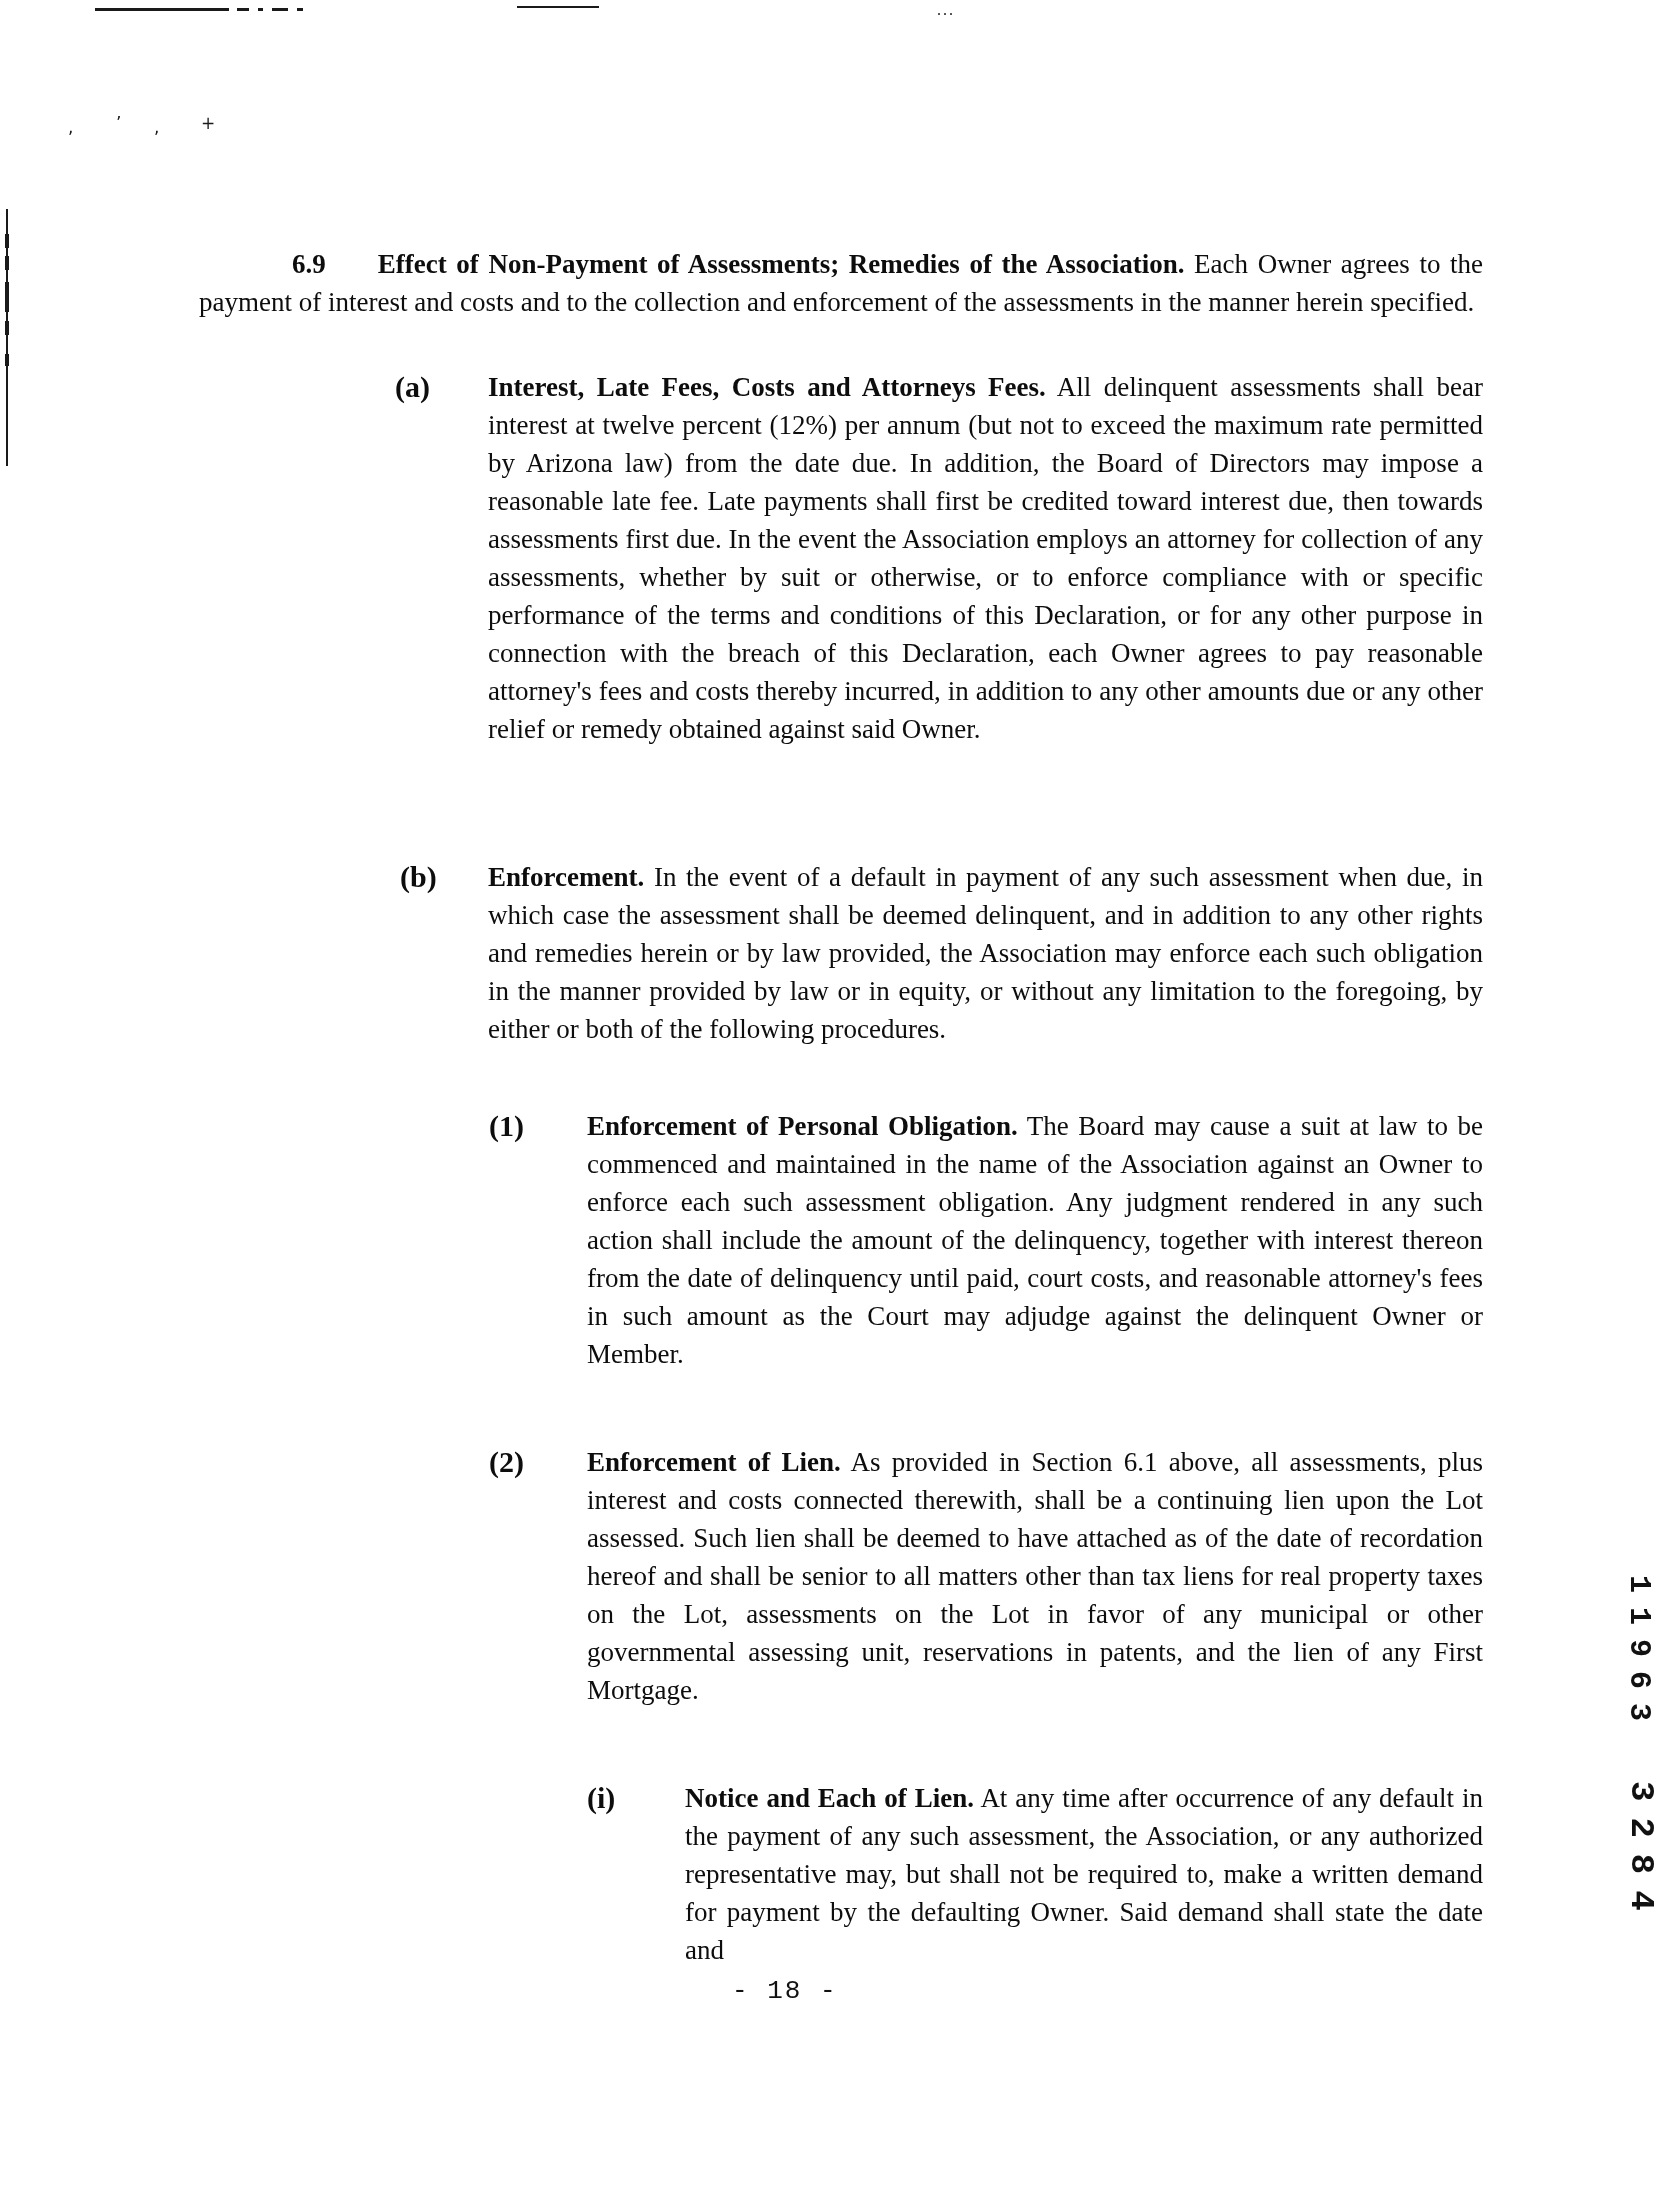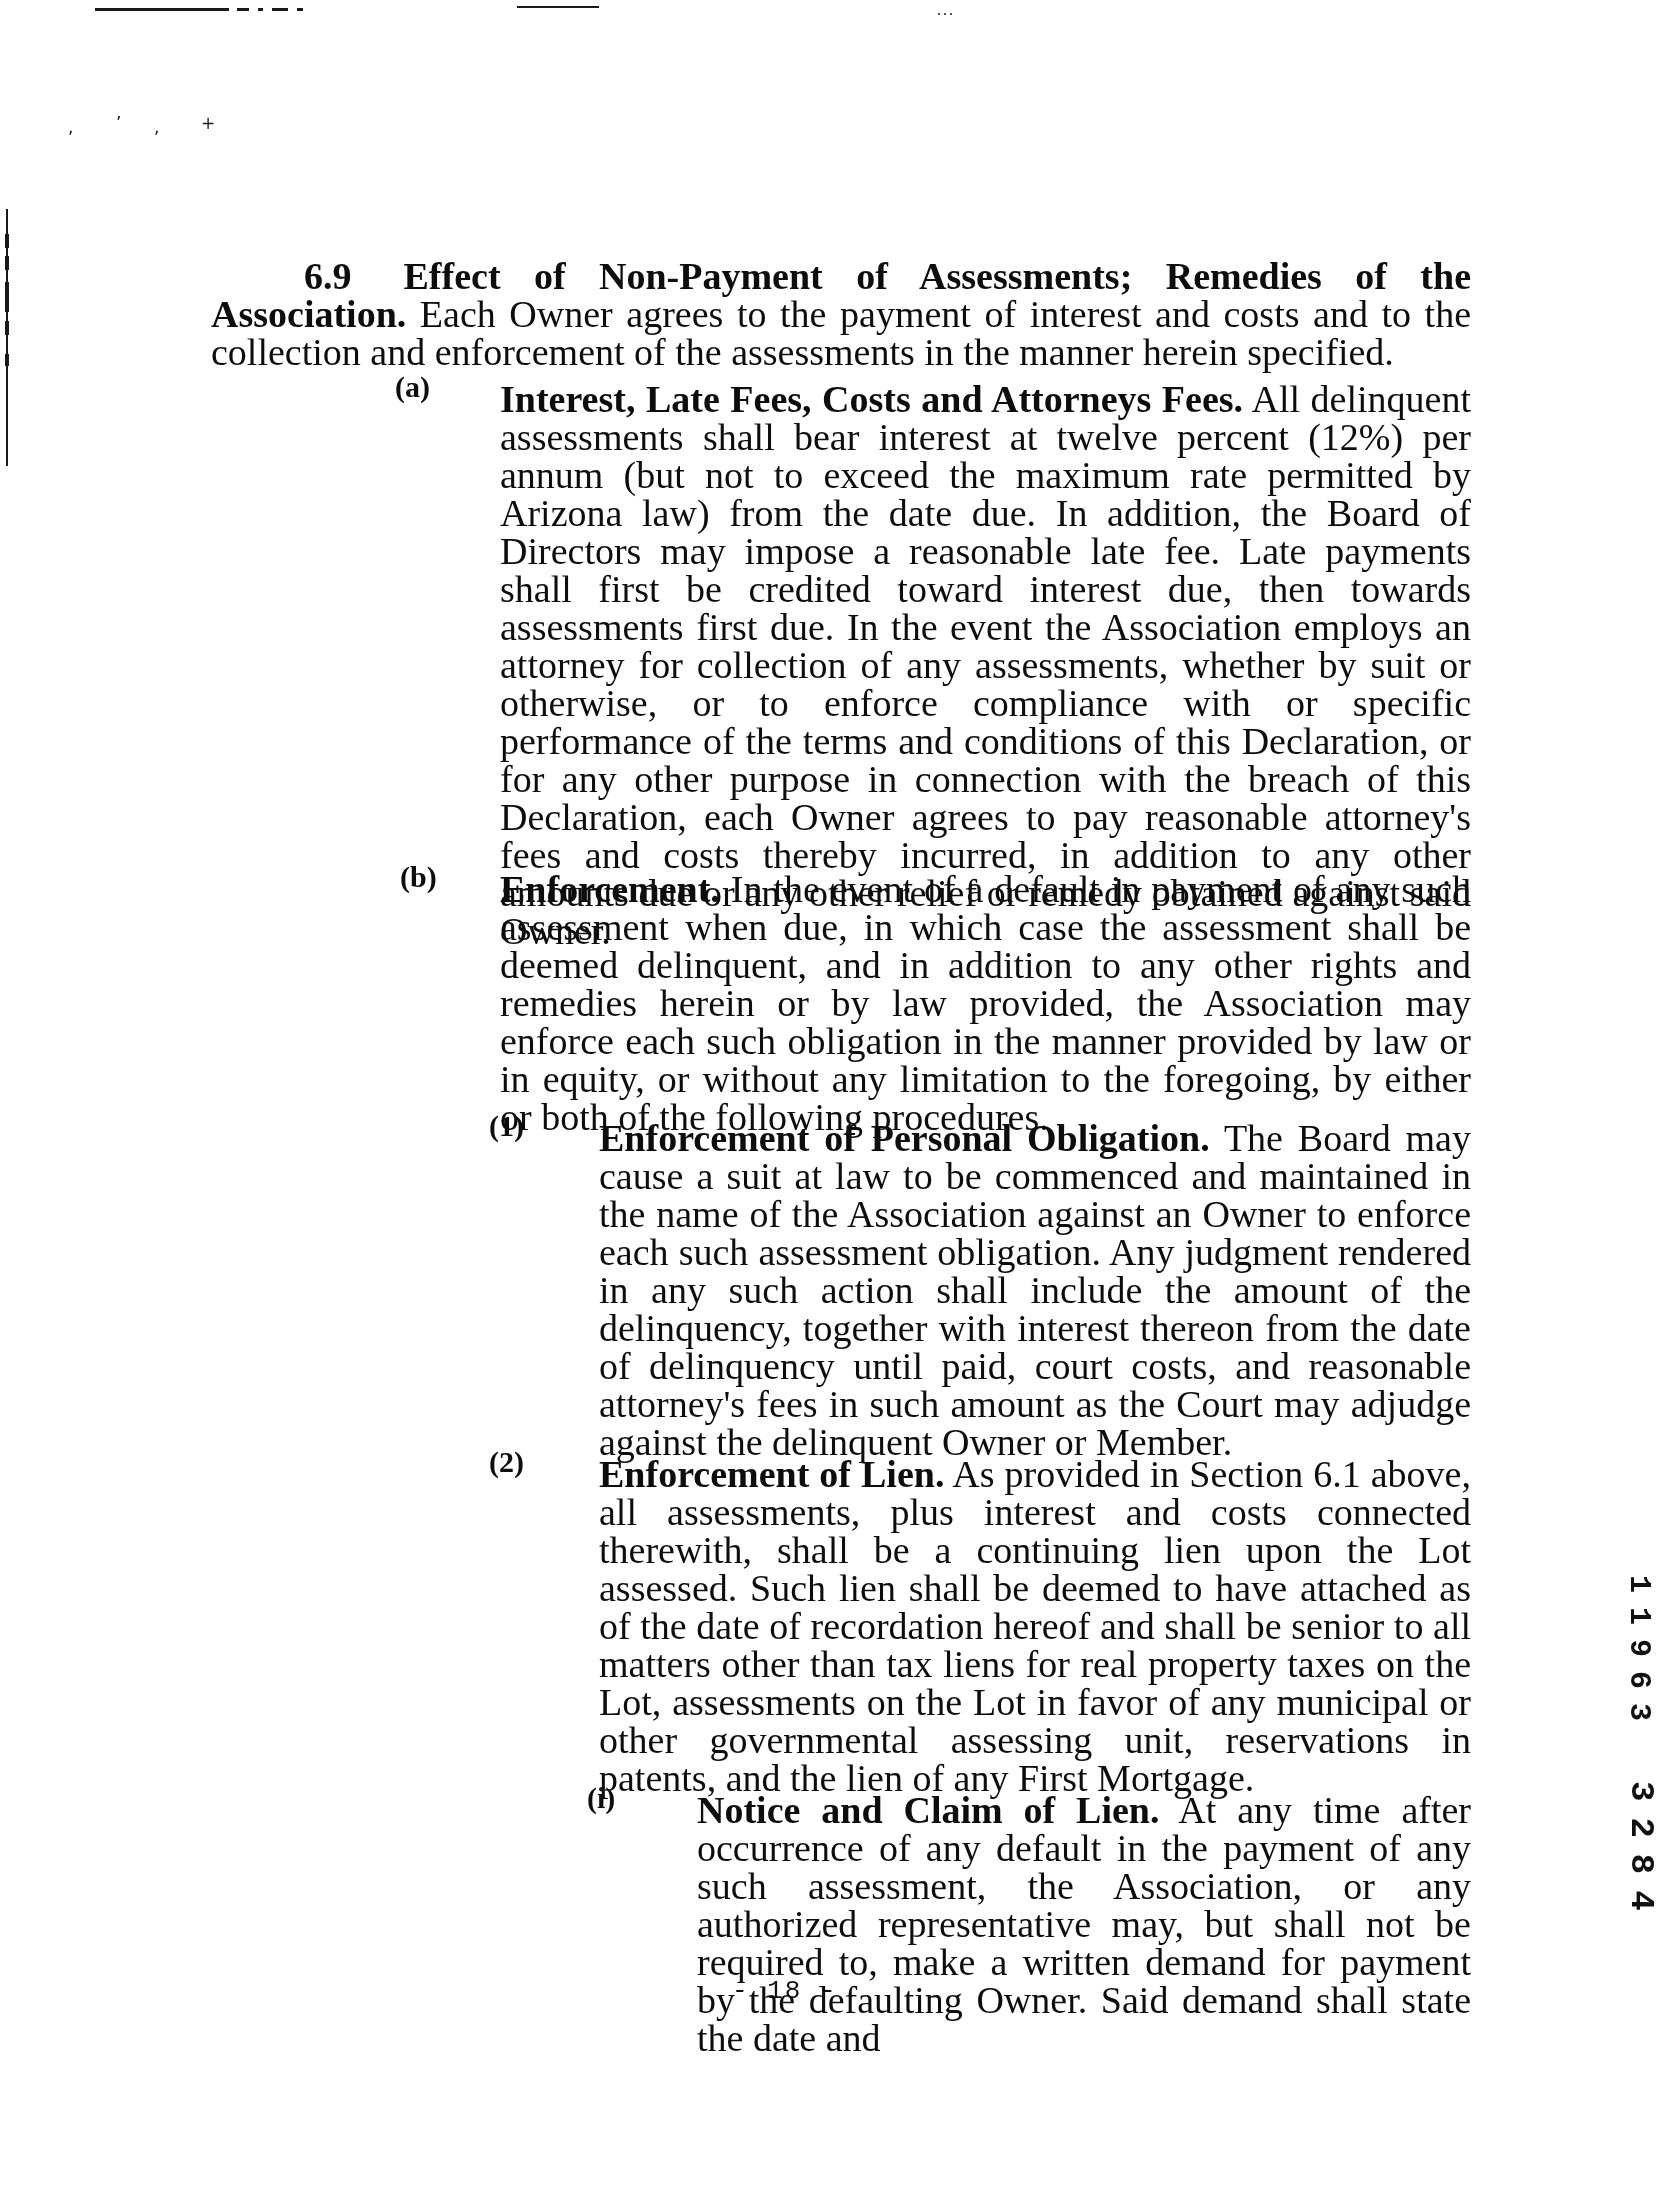--- a/index.html
+++ b/index.html
@@ -14,23 +14,23 @@
   
   .hline{position:absolute;background:#1a1a1a;}
   .vline{position:absolute;background:#1a1a1a;}
   .dashrow{position:absolute;display:flex;gap:9px;}
   .dashrow i{display:block;height:3px;background:#1a1a1a;}
   .speck{position:absolute;color:#1a1a1a;font-size:17px;font-family:"DejaVu Sans",sans-serif;line-height:1;}
   .dots{position:absolute;color:#1a1a1a;font-size:16px;letter-spacing:2px;line-height:1;}
   
   .block{position:absolute;}
   .bodytext{
-    font-size:38px;line-height:38px;
+    font-size:27px;line-height:38px;
     text-align:justify;
-    margin:12px;
+    margin:0;
   }
   .bodytext b{font-weight:bold;}
   .sec-num{font-weight:bold;margin-right:52px;}
   .headpara{text-indent:93px;}
   .plabel{
     position:absolute;top:0;
     font-size:30px;line-height:38px;font-weight:bold;
     white-space:nowrap;
   }
   
@@ -97,21 +97,21 @@
     <p class="bodytext"><b>Enforcement of Personal Obligation.</b> <span>The Board may cause a suit at law to be commenced and maintained in the name of the Association against an Owner to enforce each such assessment obligation. Any judgment rendered in any such action shall include the amount of the delinquency, together with interest thereon from the date of delinquency until paid, court costs, and reasonable attorney's fees in such amount as the Court may adjudge against the delinquent Owner or Member.</span></p>
   </div>
 
   <div class="block" style="left:587px;top:1443px;width:896px;">
     <span class="plabel" style="left:-98px;">(2)</span>
     <p class="bodytext"><b>Enforcement of Lien.</b> <span>As provided in Section 6.1 above, all assessments, plus interest and costs connected therewith, shall be a continuing lien upon the Lot assessed. Such lien shall be deemed to have attached as of the date of recordation hereof and shall be senior to all matters other than tax liens for real property taxes on the Lot, assessments on the Lot in favor of any municipal or other governmental assessing unit, reservations in patents, and the lien of any First Mortgage.</span></p>
   </div>
 
   <div class="block" style="left:685px;top:1779px;width:798px;">
     <span class="plabel" style="left:-98px;">(i)</span>
-    <p class="bodytext"><b>Notice and Claim of Lien.</b> <span>At any time after occurrence of any default in the payment of any such assessment, the Association, or any authorized representative may, but shall not be required to, make a written demand for payment by the defaulting Owner. Said demand shall state the date and</span></p>
+    <p class="bodytext"><b>Notice and Each of Lien.</b> <span>At any time after occurrence of any default in the payment of any such assessment, the Association, or any authorized representative may, but shall not be required to, make a written demand for payment by the defaulting Owner. Said demand shall state the date and</span></p>
   </div>
 
   <div class="stamp stamp1" style="left:1654px;top:1575px;">11963</div>
   <div class="stamp stamp2" style="left:1656px;top:1781px;">3284</div>
 
   <div class="footer">- 18 -</div>
 
 </div>
 
 

